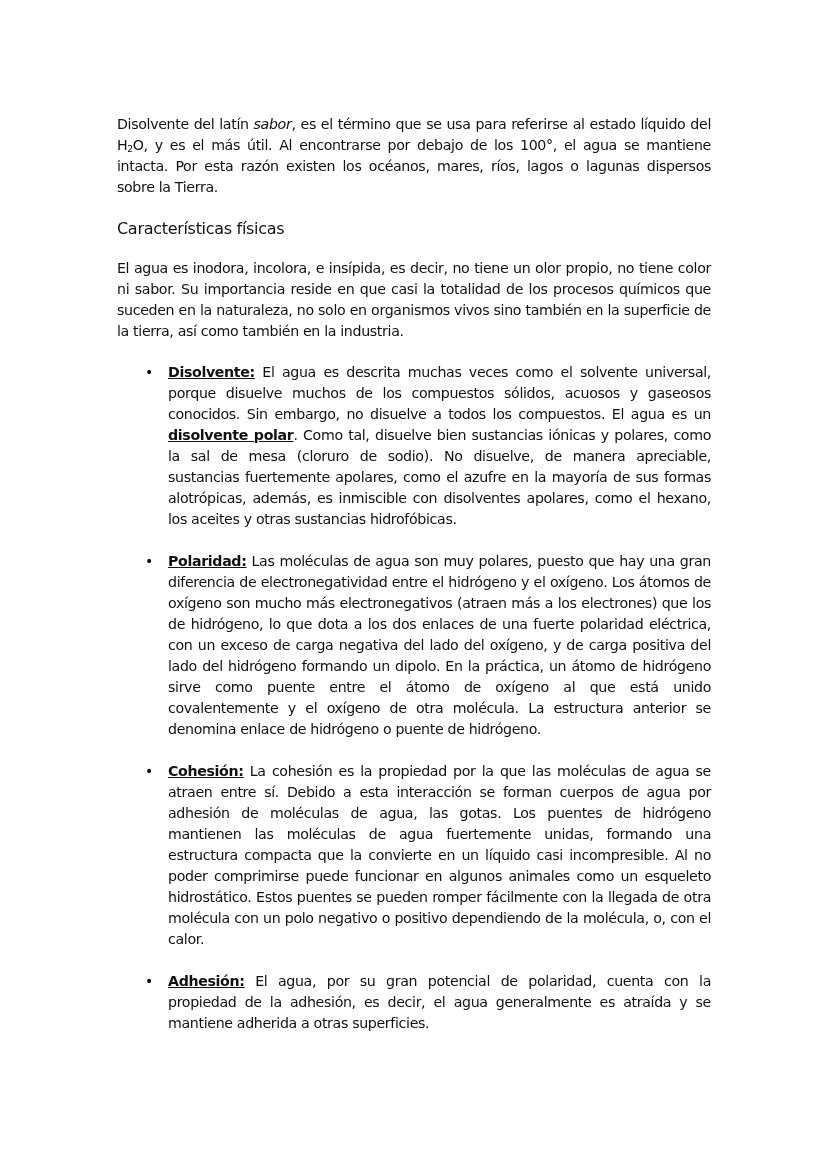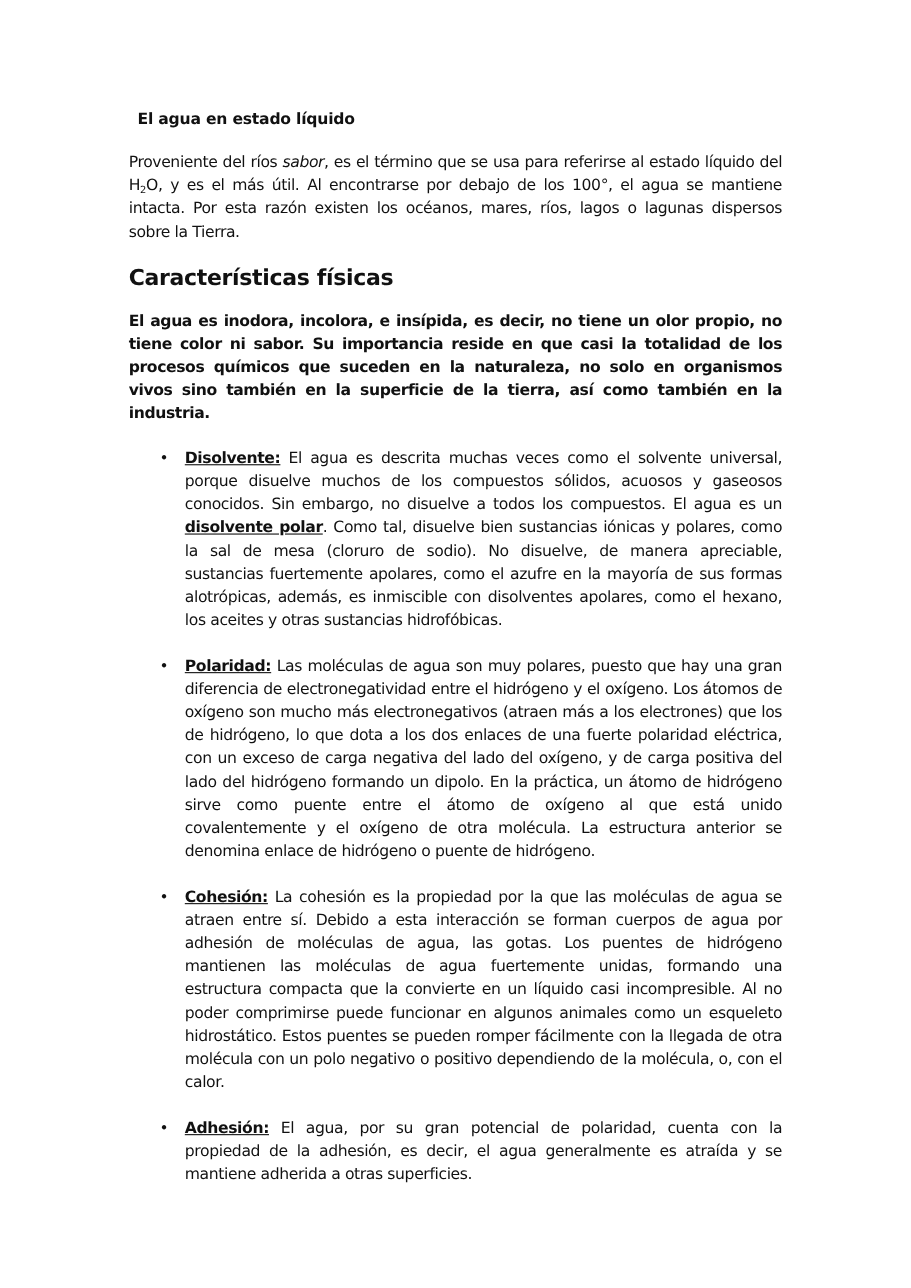--- a/index.html
+++ b/index.html
@@ -2,36 +2,35 @@
 <html><head>
 <meta charset="utf-8">
 <style>
   html, body { margin: 0; padding: 0; background: #ffffff; }
   body { width: 828px; height: 1171px; position: relative; overflow: hidden;
          font-family: "DejaVu Sans", sans-serif; color: #111111; }
   .page { position: absolute; left: 117px; top: 97px; width: 594px; }
   .title { font-size: 14.2px; font-weight: bold; margin: 0 0 0 8px; line-height: 24px; letter-spacing: -0.2px; }
   .para { font-size: 14.2px; line-height: 21px; text-align: justify; margin: 0; letter-spacing: -0.35px; }
   .p1 { margin-top: 17px; }
-  .subtitle { font-size: 20px; font-weight: bold; line-height: 21px; margin: 20px 0 0 0; letter-spacing: -0.3px; }
-  .p2 { margin-top: 19px; font-weight: bold; }
+  .subtitle { font-size: 16px; font-weight: normal; line-height: 21px; margin: 20px 0 0 0; letter-spacing: -0.3px; }
+  .p2 { margin-top: 19px; }
   ul.bullets { list-style: none; margin: 20px 0 0 0; padding: 0; }
   ul.bullets li { position: relative; padding-left: 51px; margin-bottom: 21px; }
   ul.bullets li .dot { position: absolute; left: 28px; top: 0; font-size: 14px; line-height: 21px; }
   ul.bullets li .para { text-align: justify; }
   .term { font-weight: bold; text-decoration: underline; }
   sub { font-size: 9px; vertical-align: -2px; line-height: 0; }
 </style>
 </head>
 <body>
 
 <div class="page">
-  <h1 class="title">El agua en estado líquido</h1>
 
-  <p class="para p1"><span>Proveniente del ríos </span><em>sabor</em><span>, es el término que se usa para referirse al estado líquido del H</span><sub>2</sub><span>O, y es el más útil. Al encontrarse por debajo de los 100°, el agua se mantiene intacta. Por esta razón existen los océanos, mares, ríos, lagos o lagunas dispersos sobre la Tierra.</span></p>
+  <p class="para p1"><span>Disolvente del latín </span><em>sabor</em><span>, es el término que se usa para referirse al estado líquido del H</span><sub>2</sub><span>O, y es el más útil. Al encontrarse por debajo de los 100°, el agua se mantiene intacta. Por esta razón existen los océanos, mares, ríos, lagos o lagunas dispersos sobre la Tierra.</span></p>
 
   <h2 class="subtitle">Características físicas</h2>
 
   <p class="para p2">El agua es inodora, incolora, e insípida, es decir, no tiene un olor propio, no tiene color ni sabor. Su importancia reside en que casi la totalidad de los procesos químicos que suceden en la naturaleza, no solo en organismos vivos sino también en la superficie de la tierra, así como también en la industria.</p>
 
   <ul class="bullets">
     <li>
       <span class="dot">•</span>
       <p class="para"><span class="term">Disolvente:</span><span> El agua es descrita muchas veces como el solvente universal, porque disuelve muchos de los compuestos sólidos, acuosos y gaseosos conocidos. Sin embargo, no disuelve a todos los compuestos. El agua es un </span><span class="term">disolvente polar</span><span>. Como tal, disuelve bien sustancias iónicas y polares, como la sal de mesa (cloruro de sodio). No disuelve, de manera apreciable, sustancias fuertemente apolares, como el azufre en la mayoría de sus formas alotrópicas, además, es inmiscible con disolventes apolares, como el hexano, los aceites y otras sustancias hidrofóbicas.</span></p>
     </li>

